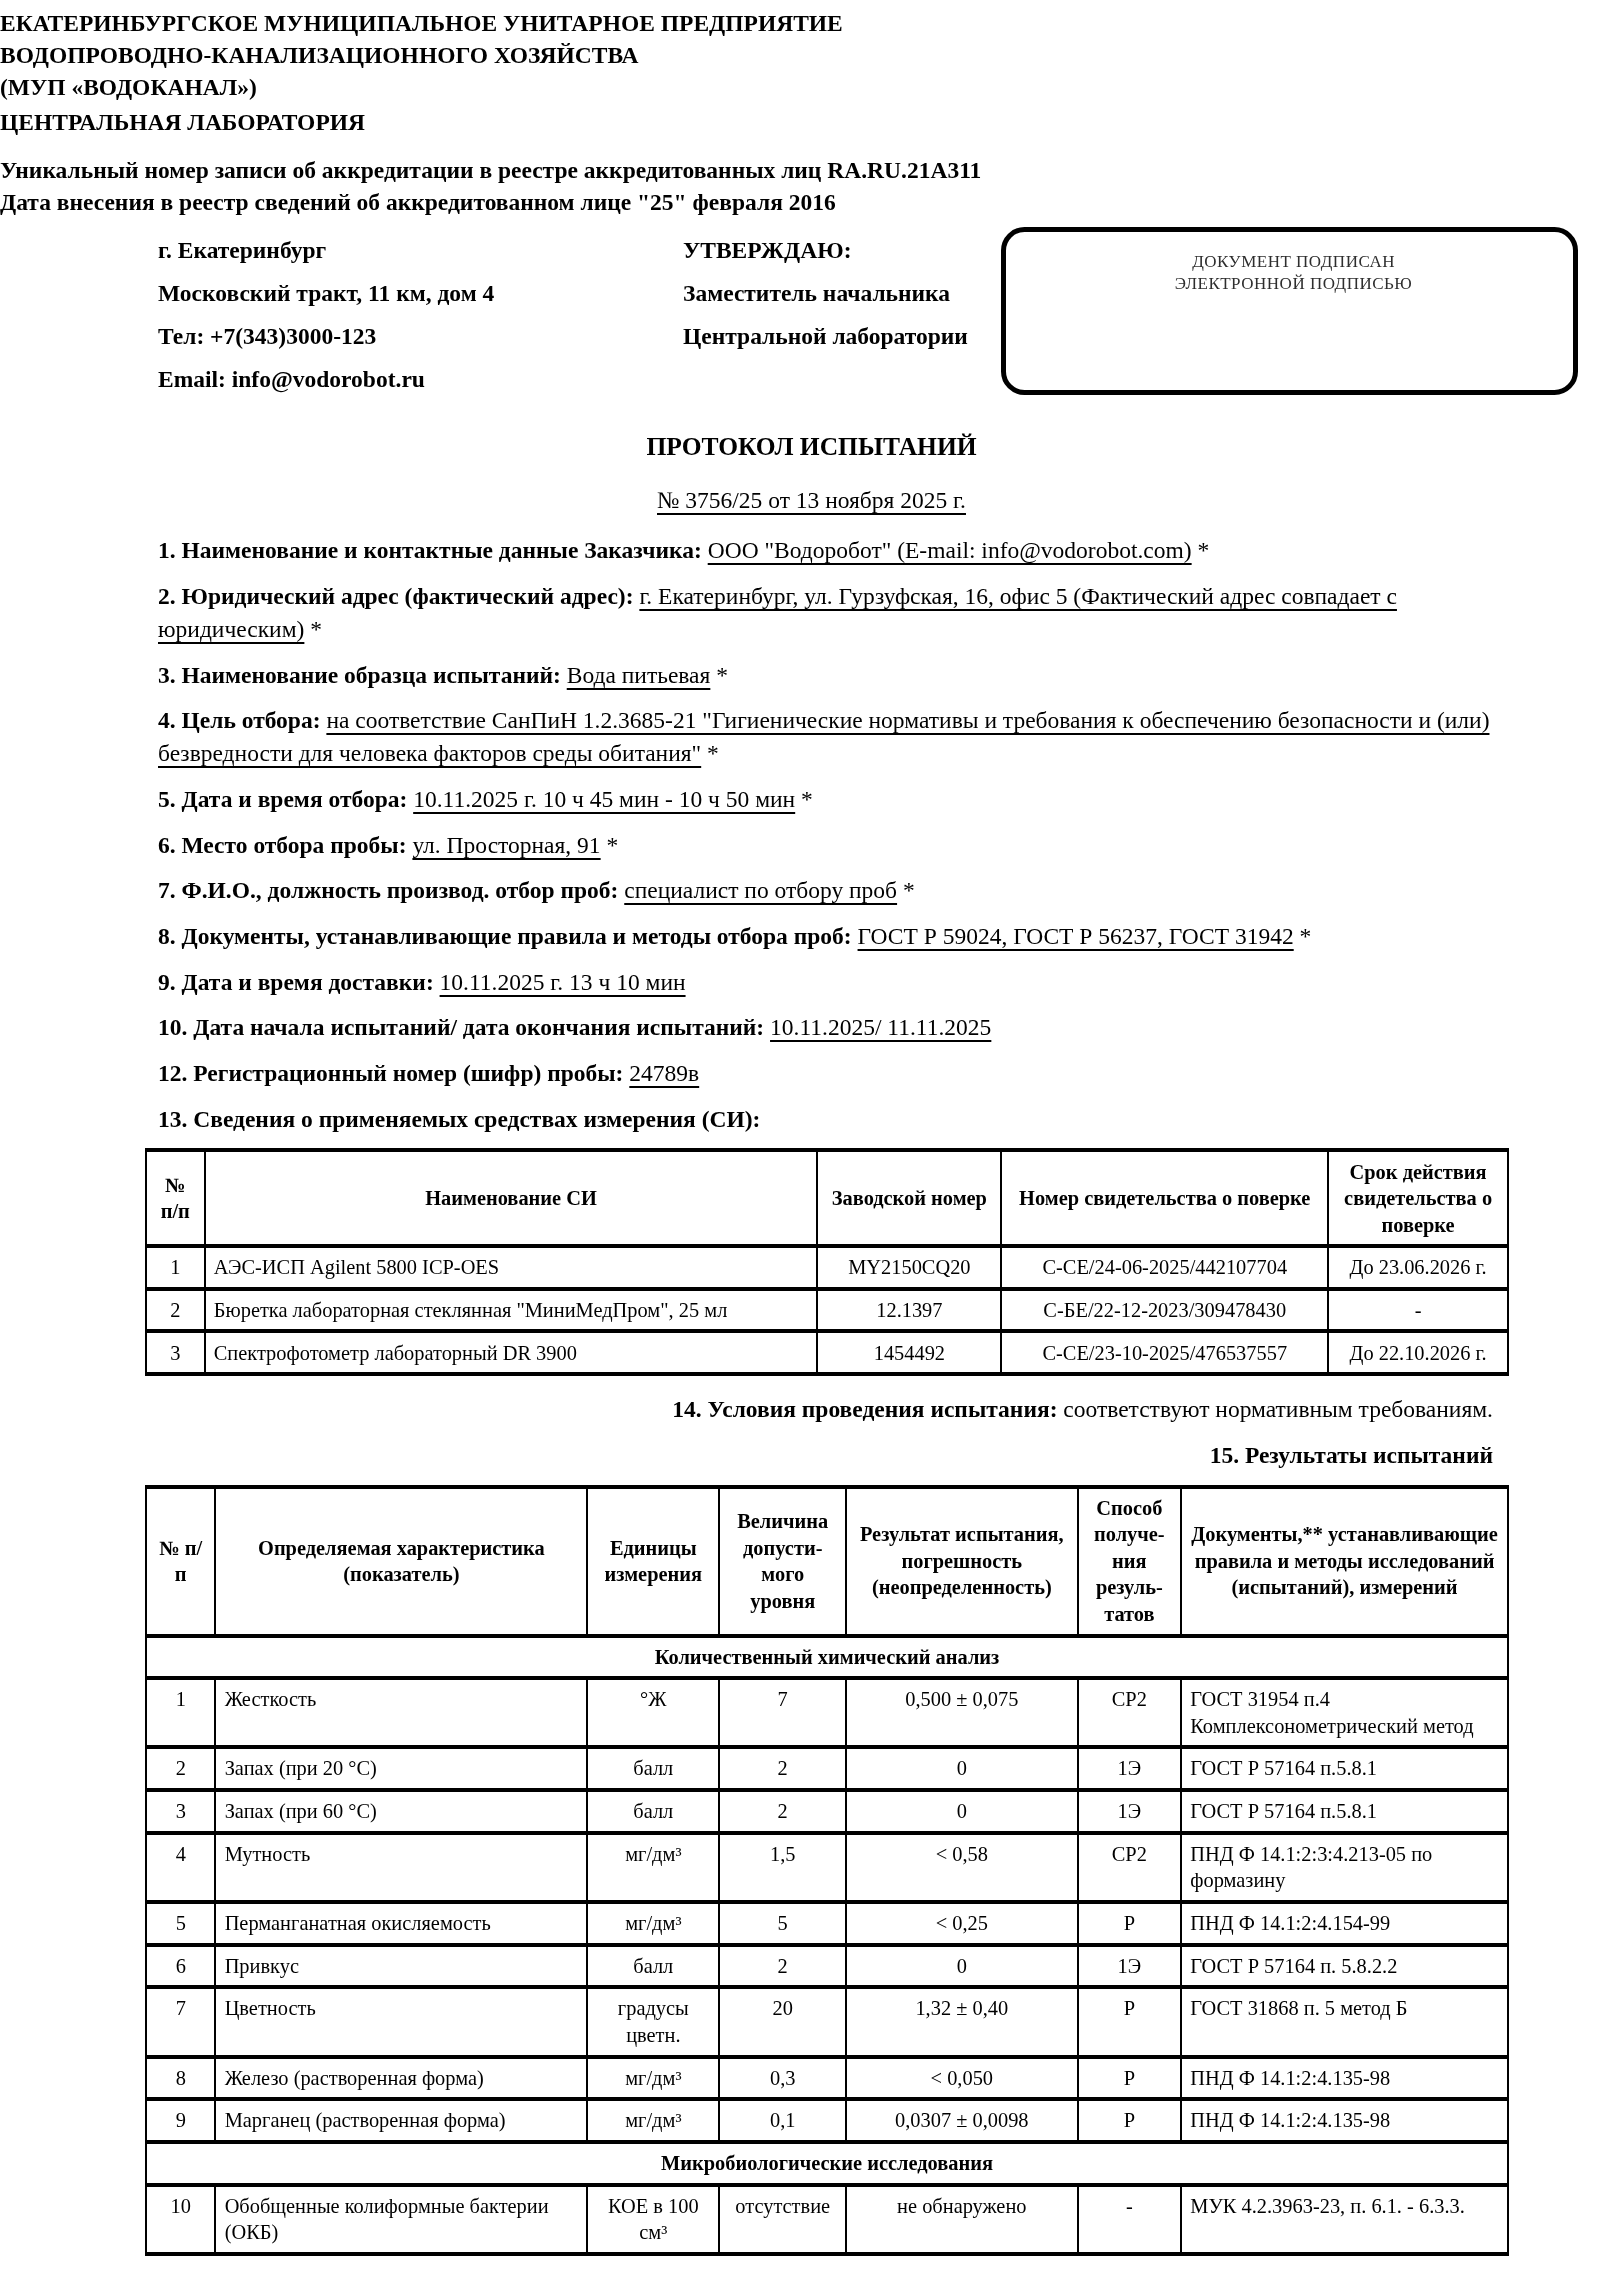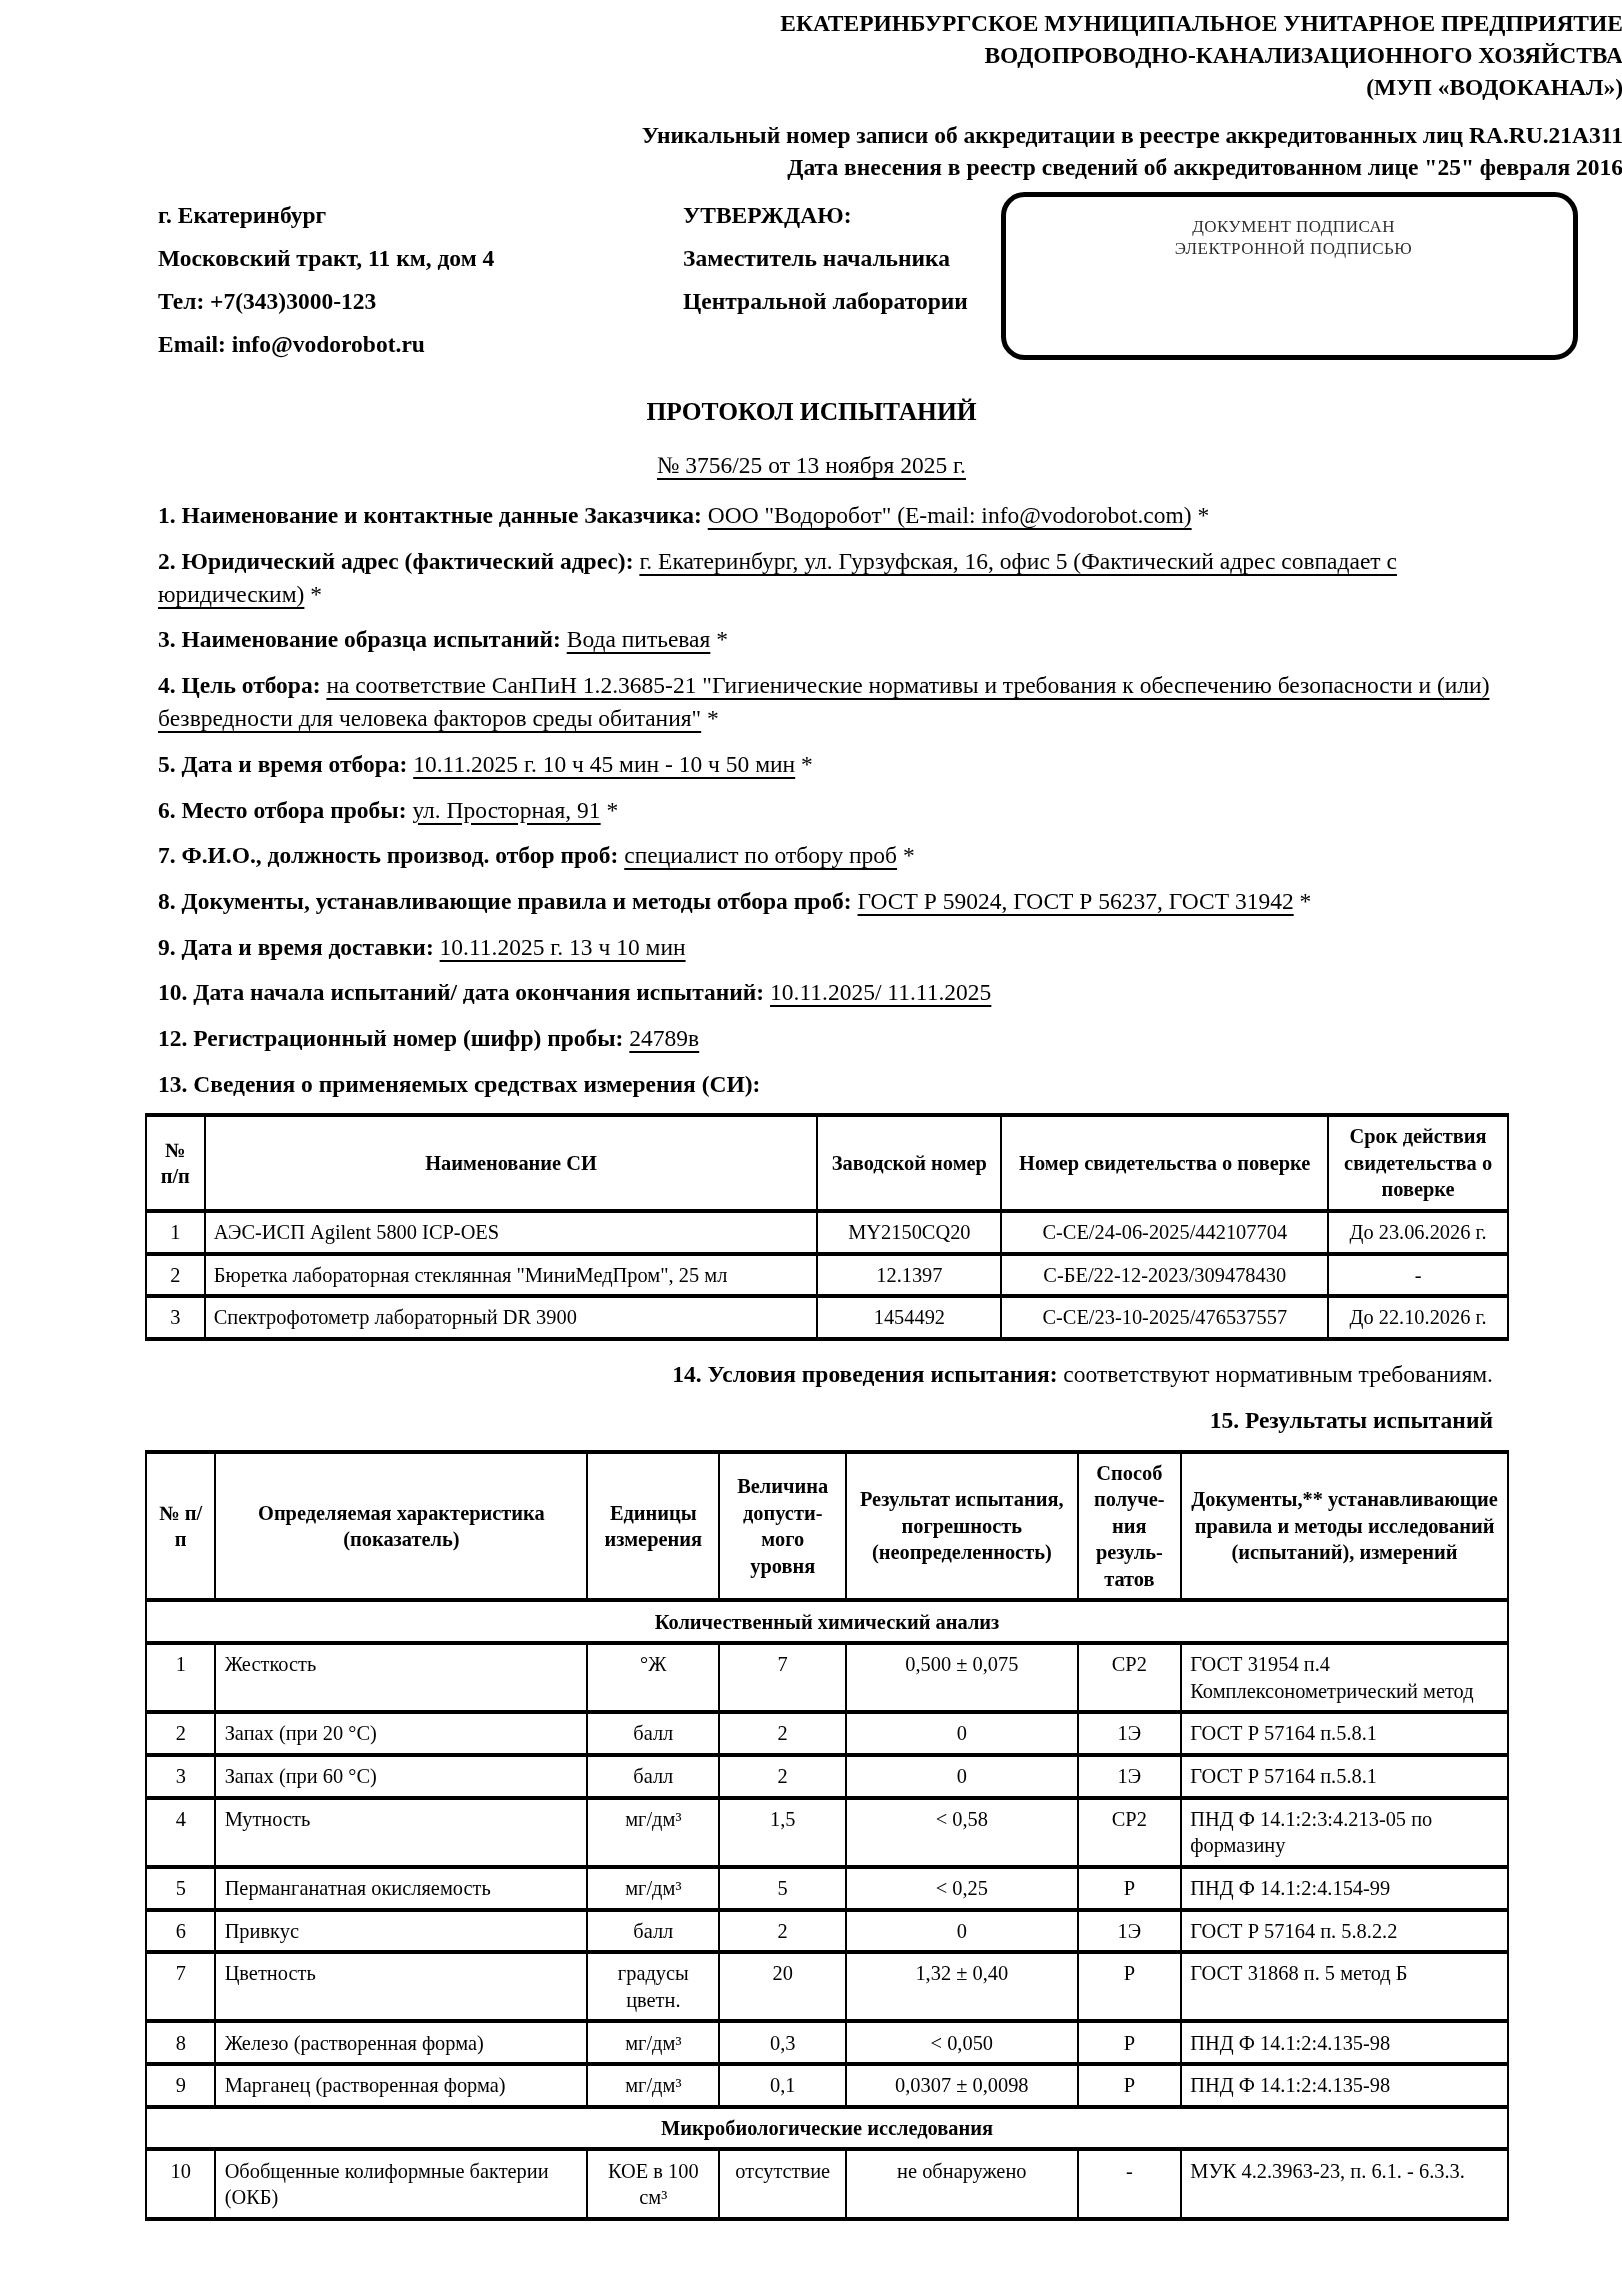--- a/index.html
+++ b/index.html
@@ -5,21 +5,21 @@
   html,body{margin:0;padding:0;background:#888;}
   .page{
     position:relative; width:1623px; height:2295px; background:#fff;
     font-family:"Liberation Serif","DejaVu Serif",serif; color:#000;
     overflow:hidden;
   }
   .b{font-weight:bold;}
   .u{text-decoration:underline; text-decoration-thickness:1.5px; text-underline-offset:4.6px;}
 
   .org-header{padding-top:7.1px;}
-  .org-line{font-size:23.5px; font-weight:bold; line-height:32px; text-align:right;}
+  .org-line{font-size:23.5px; font-weight:bold; line-height:32px; text-align:left;}
   .org-line.lab{margin-top:3.1px;}
   .org-line.acc{margin-top:16px;}
 
   .top-row{position:relative; height:184px; margin-top:11.2px;}
   .contacts{margin-left:158px; font-size:23.5px; font-weight:bold; line-height:43px;}
   .approve{position:absolute; left:683px; top:0; font-size:23.5px; font-weight:bold; line-height:43px;}
   .stamp{
     position:absolute; left:1001px; top:-2.5px; width:577px; height:168px;
     border:5.1px solid #000; border-radius:23.5px; box-sizing:border-box;
     font-family:Liberation Serif, serif; color:#2e2e2e;
@@ -48,20 +48,21 @@
 </style>
 </head>
 <body>
 
 <div class="page">
 
   <div class="org-header">
     <div class="org-line">ЕКАТЕРИНБУРГСКОЕ МУНИЦИПАЛЬНОЕ УНИТАРНОЕ ПРЕДПРИЯТИЕ</div>
     <div class="org-line">ВОДОПРОВОДНО-КАНАЛИЗАЦИОННОГО ХОЗЯЙСТВА</div>
     <div class="org-line">(МУП «ВОДОКАНАЛ»)</div>
+    <div class="org-line lab">ЦЕНТРАЛЬНАЯ ЛАБОРАТОРИЯ</div>
     <div class="org-line acc">Уникальный номер записи об аккредитации в реестре аккредитованных лиц RA.RU.21А311</div>
     <div class="org-line">Дата внесения в реестр сведений об аккредитованном лице  "25" февраля 2016</div>
   </div>
 
   <div class="top-row">
     <div class="contacts">
       <div>г. Екатеринбург</div>
       <div>Московский тракт, 11 км, дом 4</div>
       <div>Тел: +7(343)3000-123</div>
       <div>Email: info@vodorobot.ru</div>

